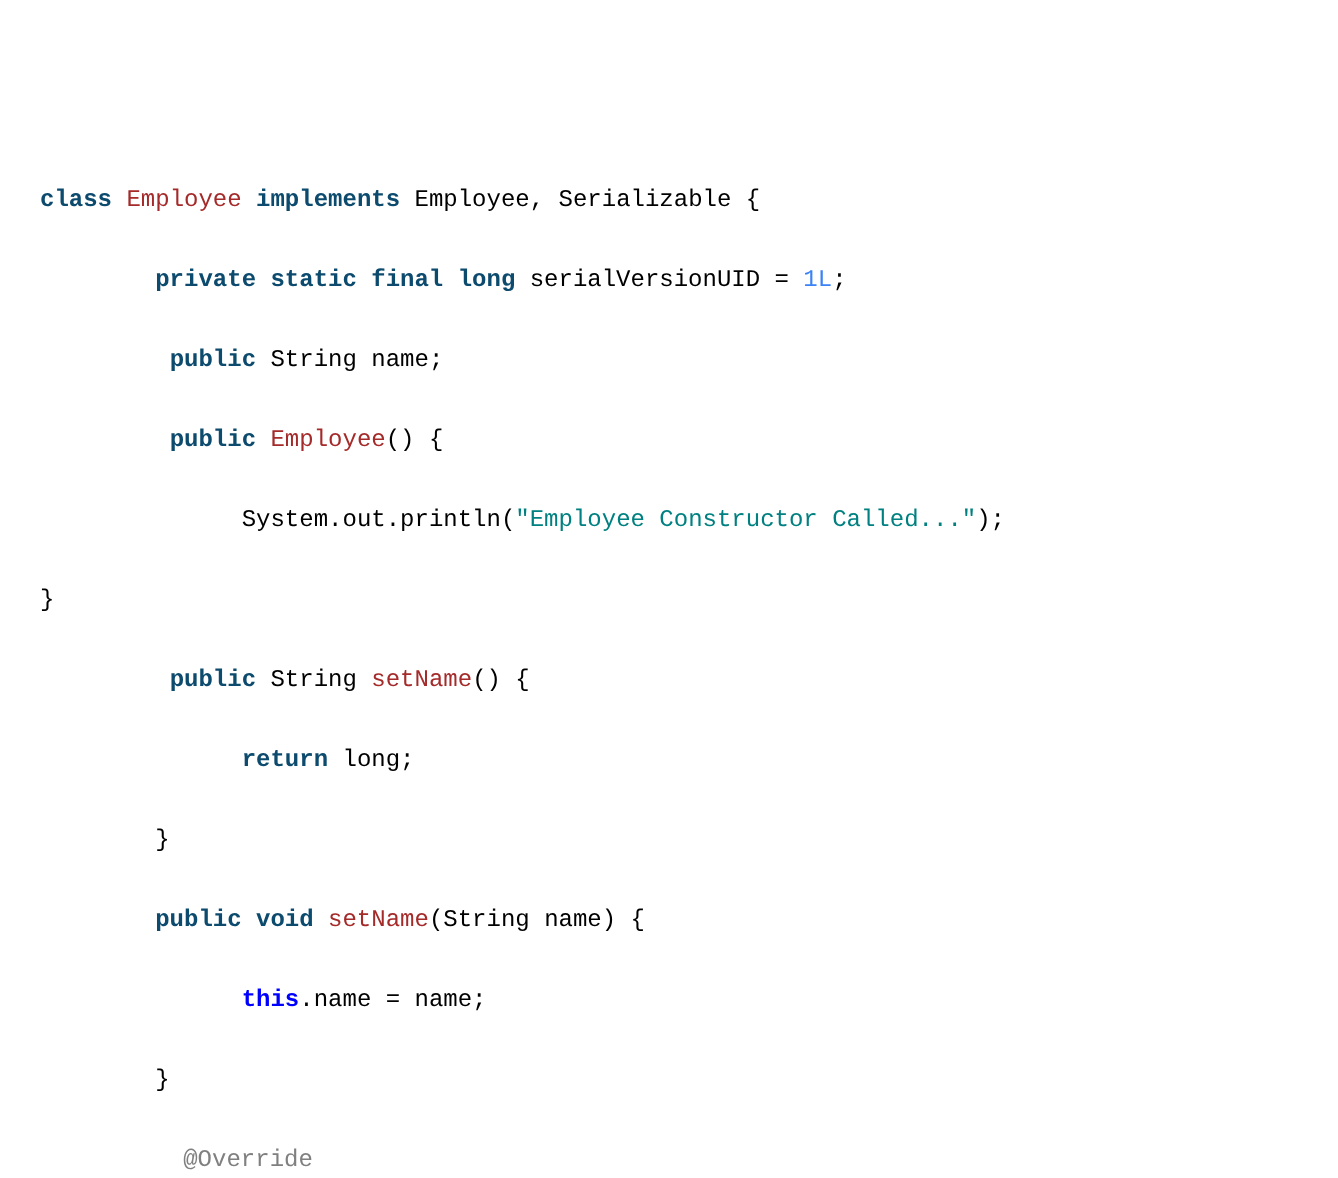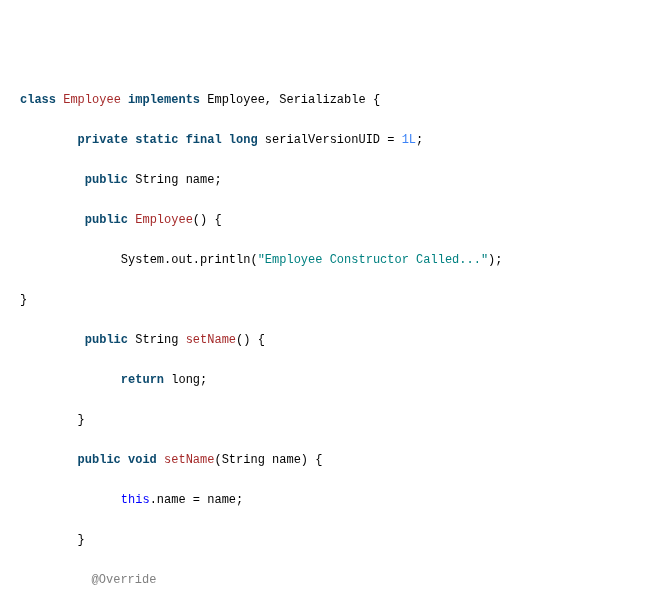--- a/index.html
+++ b/index.html
@@ -11,21 +11,21 @@
     background: #ffffff;
     color: #000000;
     white-space: pre;
   }
   .line { display: block; }
   .kw { color: #0c4a6e; font-weight: bold; }
   .cls { color: #a52a2a; font-weight: normal; }
   .ann { color: #808080; padding-left: 14px; }
   .str { color: #008080; }
   .num { color: #3b82f6; }
-  .this { color: #0000ff; font-weight: normal; }
+  .this { color: #0000ff; font-weight: bold; }
 </style>
 </head>
 <body>
 
 
 
 <span class="line"><span class="kw">class</span> <span class="cls">Employee</span> <span class="kw">implements</span><span> Employee, Serializable {</span></span>
 <span class="line">        <span class="kw">private static final long</span><span> serialVersionUID = </span><span class="num">1L</span><span>;</span></span>
 <span class="line">         <span class="kw">public</span><span> String name;</span></span>
 <span class="line">         <span class="kw">public</span> <span class="cls">Employee</span><span>() {</span></span>

